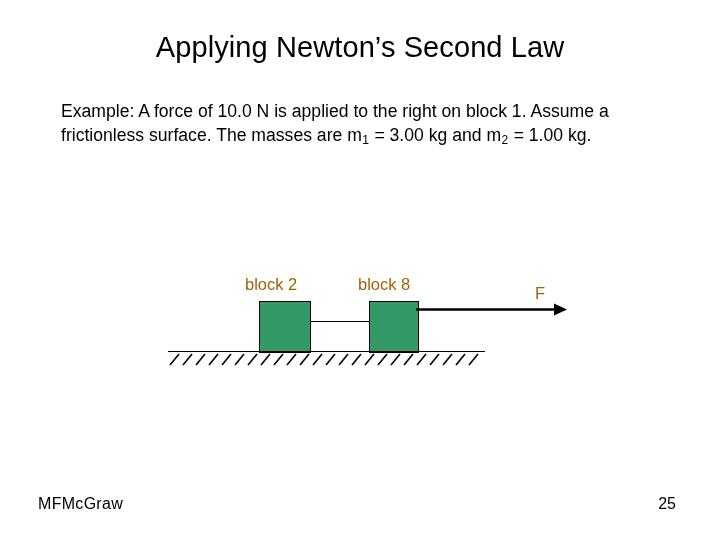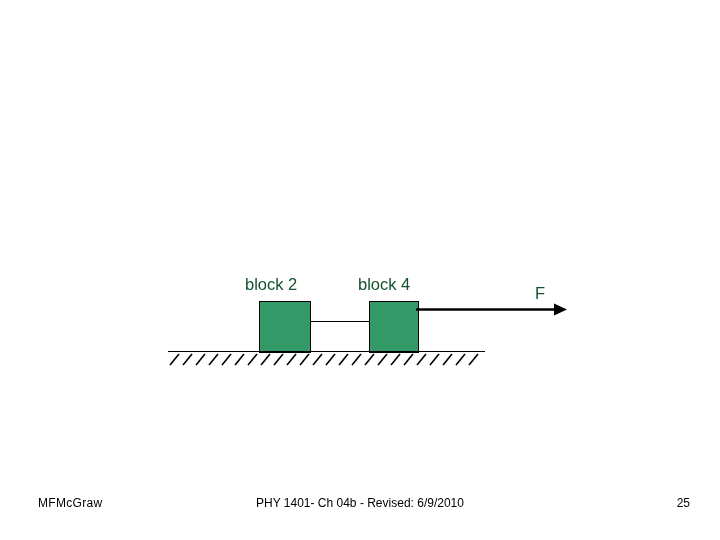--- a/index.html
+++ b/index.html
@@ -70,21 +70,21 @@
     left: 0;
     top: 0;
     width: 720px;
     height: 540px;
     pointer-events: none;
   }
   .blk-label {
     position: absolute;
     font-size: 16.5px;
     line-height: 20px;
-    color: #14532d;
+    color: #a16207;
     white-space: nowrap;
     text-align: right;
   }
   #label-block2 { left: 245px; top: 274px; }
   #label-block1 { left: 358px; top: 274px; }
   #label-force  { left: 535px; top: 283px; font-size: 16.5px; }
 
   .block {
     position: absolute;
     background: #339966;
@@ -134,55 +134,61 @@
     left: 416px;
     top: 300px;
     width: 152px;
     height: 20px;
   }
 
   
   .footer-txt {
     position: absolute;
     top: 497px;
-    font-size: 12px;
+    font-size: 16px;
     line-height: 13px;
     color: #000000;
     white-space: nowrap;
   }
   #footer-author {
     left: 38px;
     letter-spacing: 0.3px;
   }
   #footer-center {
     left: 0;
     width: 720px;
     text-align: center;
   }
   #footer-page {
     left: 0;
     width: 720px;
     text-align: right;
-    padding-right: 30px;
+    padding-right: 44px;
     box-sizing: border-box;
   }
 </style>
 </head>
 <body>
 
 <div id="slide">
 
-
+  <div id="title">Applying Newton’s Second Law</div>
+
+  <div class="body-par" id="par-example">
+    <span>Example: A force of 10.0 N is applied to the right on block 1.</span>
+    <span>Assume a frictionless surface.  The masses are m</span><sub>1</sub><span> = 3.00 kg</span>
+    <span>and m</span><sub>2</sub><span> = 1.00 kg.</span>
+  </div>
 
 
   <div id="diagram">
 
     <div class="blk-label" id="label-block2">block 2</div>
 
-    <div class="blk-label" id="label-block1">block 4</div>
+    <div class="blk-label" id="label-block1">block 8</div>
 
     <div class="blk-label" id="label-force">F</div>
 
     <div class="block" id="block2"></div>
     <div class="block" id="block1"></div>
 
     <div id="cord"></div>
 
     <div id="ground-line"></div>
 
@@ -217,17 +223,16 @@
 
     <svg id="force-arrow" viewBox="0 0 152 20">
       <line x1="0" y1="9.5" x2="140" y2="9.5" stroke="#000000" stroke-width="2.6"></line>
       <polygon points="138,3.5 151,9.5 138,15.5" fill="#000000"></polygon>
     </svg>
   </div>
 
 
   <div class="footer-txt" id="footer-author">MFMcGraw</div>
 
-  <div class="footer-txt" id="footer-center">PHY 1401- Ch 04b - Revised: 6/9/2010</div>
 
   <div class="footer-txt" id="footer-page">25</div>
 
 </div>
 
 </body></html>

